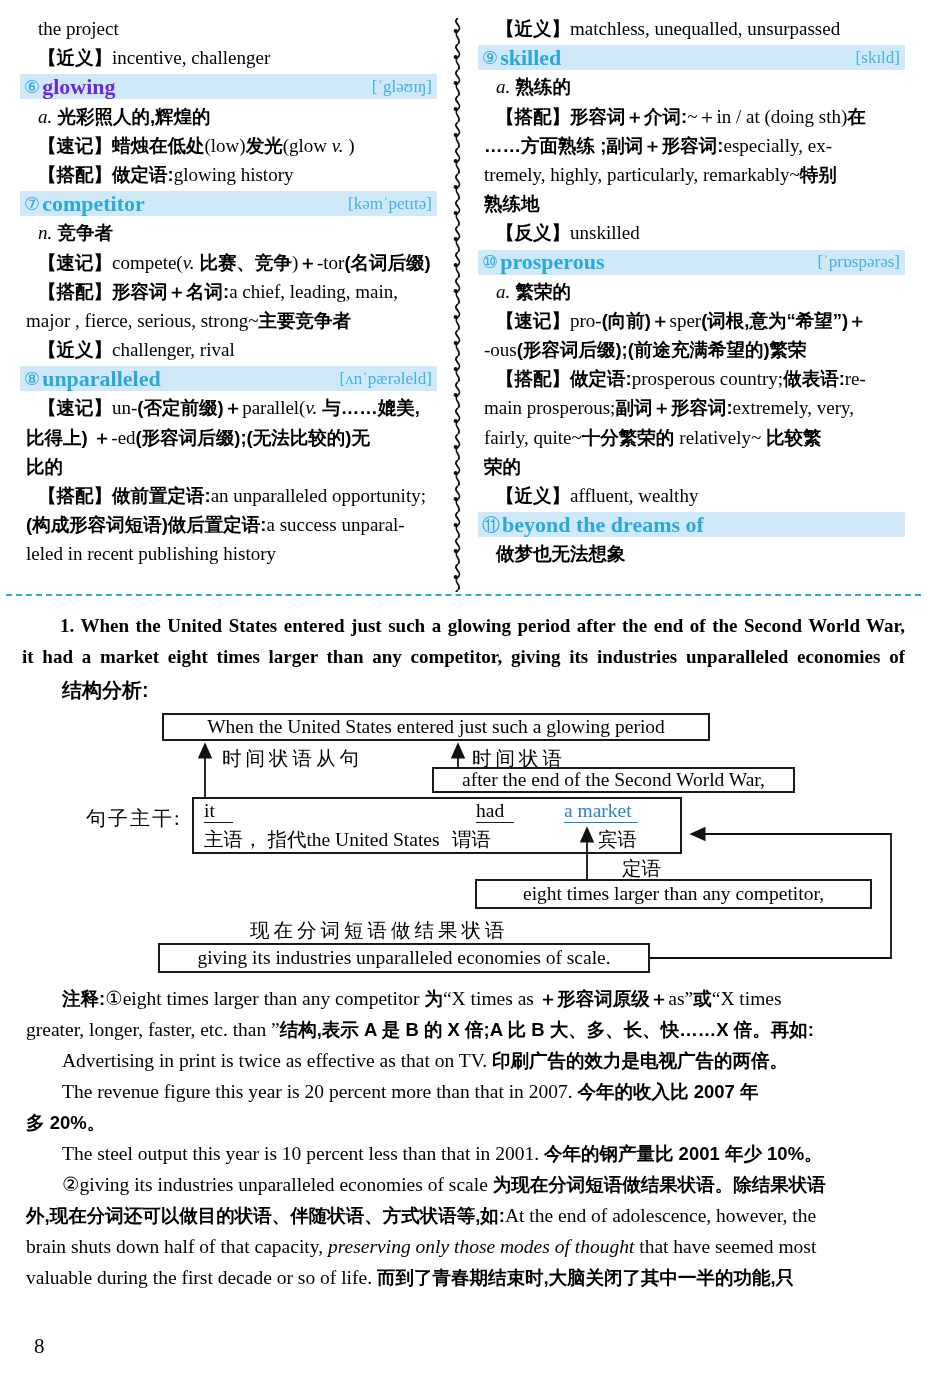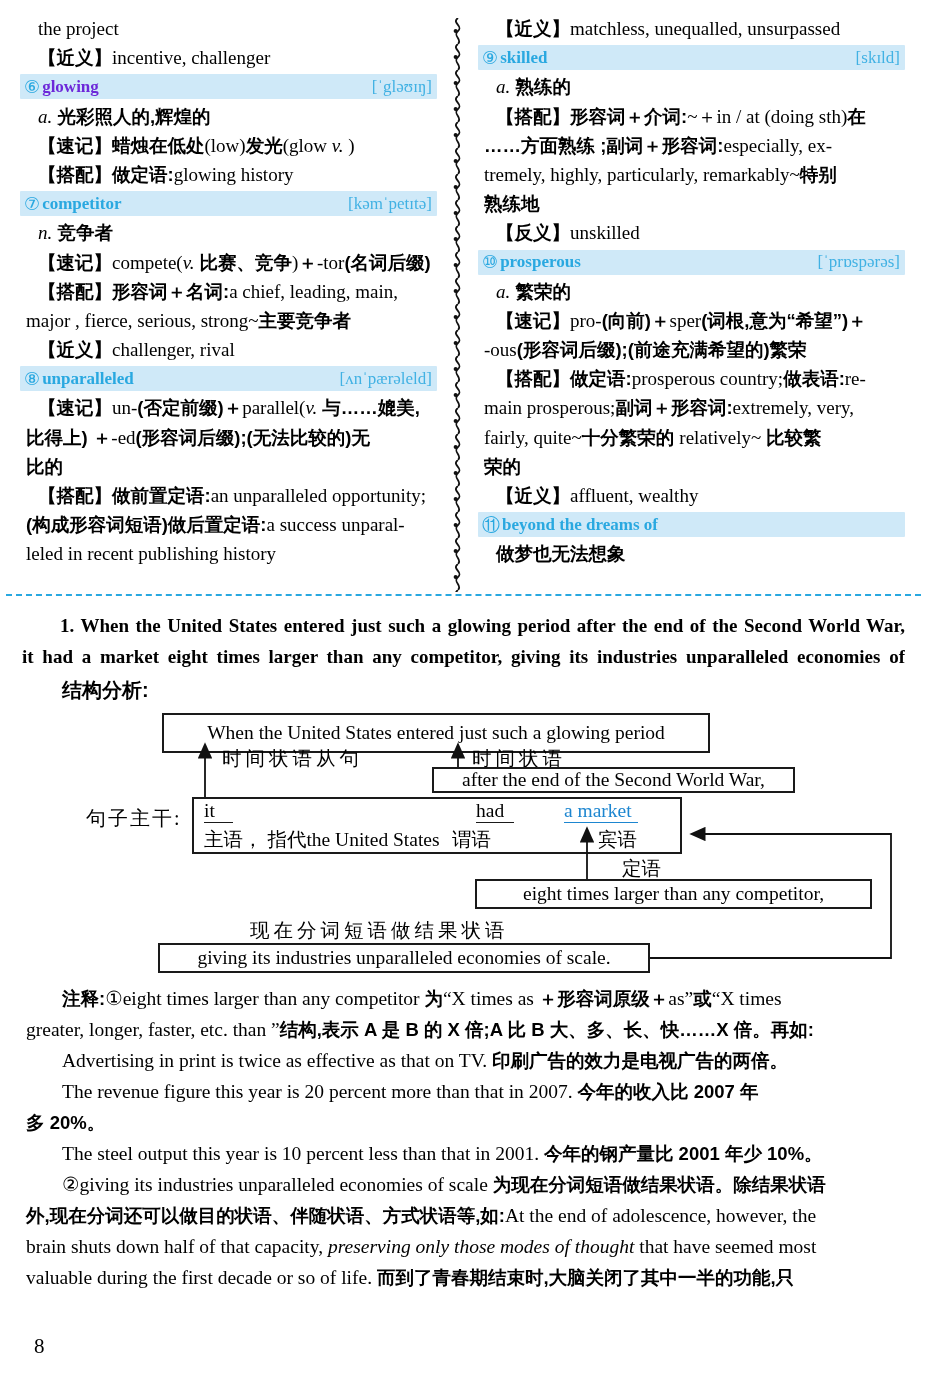--- a/index.html
+++ b/index.html
@@ -17,21 +17,21 @@
   .col-right { width:427px; }
   .vrow { height:29.2px; line-height:29.2px; font-size:19px; white-space:nowrap; padding-left:18px; }
   .vrow.cont { padding-left:6px; }
   .headbar { height:29.2px; padding:2px 0; }
   .headbar .bar {
     height:25px; display:flex; align-items:center; justify-content:space-between;
     padding:0 5px 0 4px; border-radius:1px;
   }
   .hb-left { display:flex; align-items:center; gap:2px; }
   .hb-num { font-family:"DejaVu Sans",sans-serif; font-size:18px; line-height:1; }
-  .hb-word { font-family:"Liberation Serif","DejaVu Serif",serif; font-weight:bold; font-size:17px; }
+  .hb-word { font-family:"Liberation Serif","DejaVu Serif",serif; font-weight:bold; font-size:22px; }
   .hb-phon { font-size:17px; opacity:.85; }
   .s-n { font-weight:normal; }
   .s-b { font-weight:bold; font-family:"Liberation Sans","DejaVu Sans",sans-serif; font-size:18.5px; }
   .s-i { font-style:italic; }
   
   .dashed { margin:2px 6px 0 6px; border-top:2px dashed #29a8e0; height:0; }
   
   .sentence { margin:14px 22px 0 22px; font-weight:bold; font-size:19px; }
   .sentence .sl { line-height:31px; text-align:justify; text-align-last:justify; white-space:nowrap; overflow:hidden; }
   .sentence .sl.first { text-indent:38px; }
@@ -168,21 +168,21 @@
   <div class="dashed"></div>
 
   <div class="sentence">
     <div class="sl first">1. When the United States entered just such a glowing period after the end of the Second World War,</div>
     <div class="sl">it had a market eight times larger than any competitor, giving its industries unparalleled economies of</div>
   </div>
 
   <div class="analysis-label">结构分析:</div>
 
   <div class="diagram">
-    <div class="dbox" style="left:162px; top:6px; width:548px; height:40px;">When the United States entered just such a glowing period</div>
+    <div class="dbox" style="left:162px; top:6px; width:548px; height:28px;">When the United States entered just such a glowing period</div>
     <div class="dlabel sp" style="left:222px; top:38px;">时间状语从句</div>
     <div class="dlabel sp" style="left:472px; top:38px;">时间状语</div>
     <div class="dbox" style="left:432px; top:60px; width:363px; height:26px;">after the end of the Second World War,</div>
 
     <div class="trunk" style="left:86px; top:98px;">句子主干:</div>
 
     <div class="dbox" style="left:192px; top:90px; width:490px; height:57px;"></div>
     <span class="boxc-item u" style="left:204px; top:93px; padding-right:18px;">it</span>
     <span class="boxc-item u" style="left:476px; top:93px; padding-right:10px;">had</span>
     <span class="boxc-item u obj-blue" style="left: 564px; top: 93px; padding-right: 6px; color: rgb(29, 134, 208); border-bottom-color: rgb(29, 134, 208);">a market</span>

